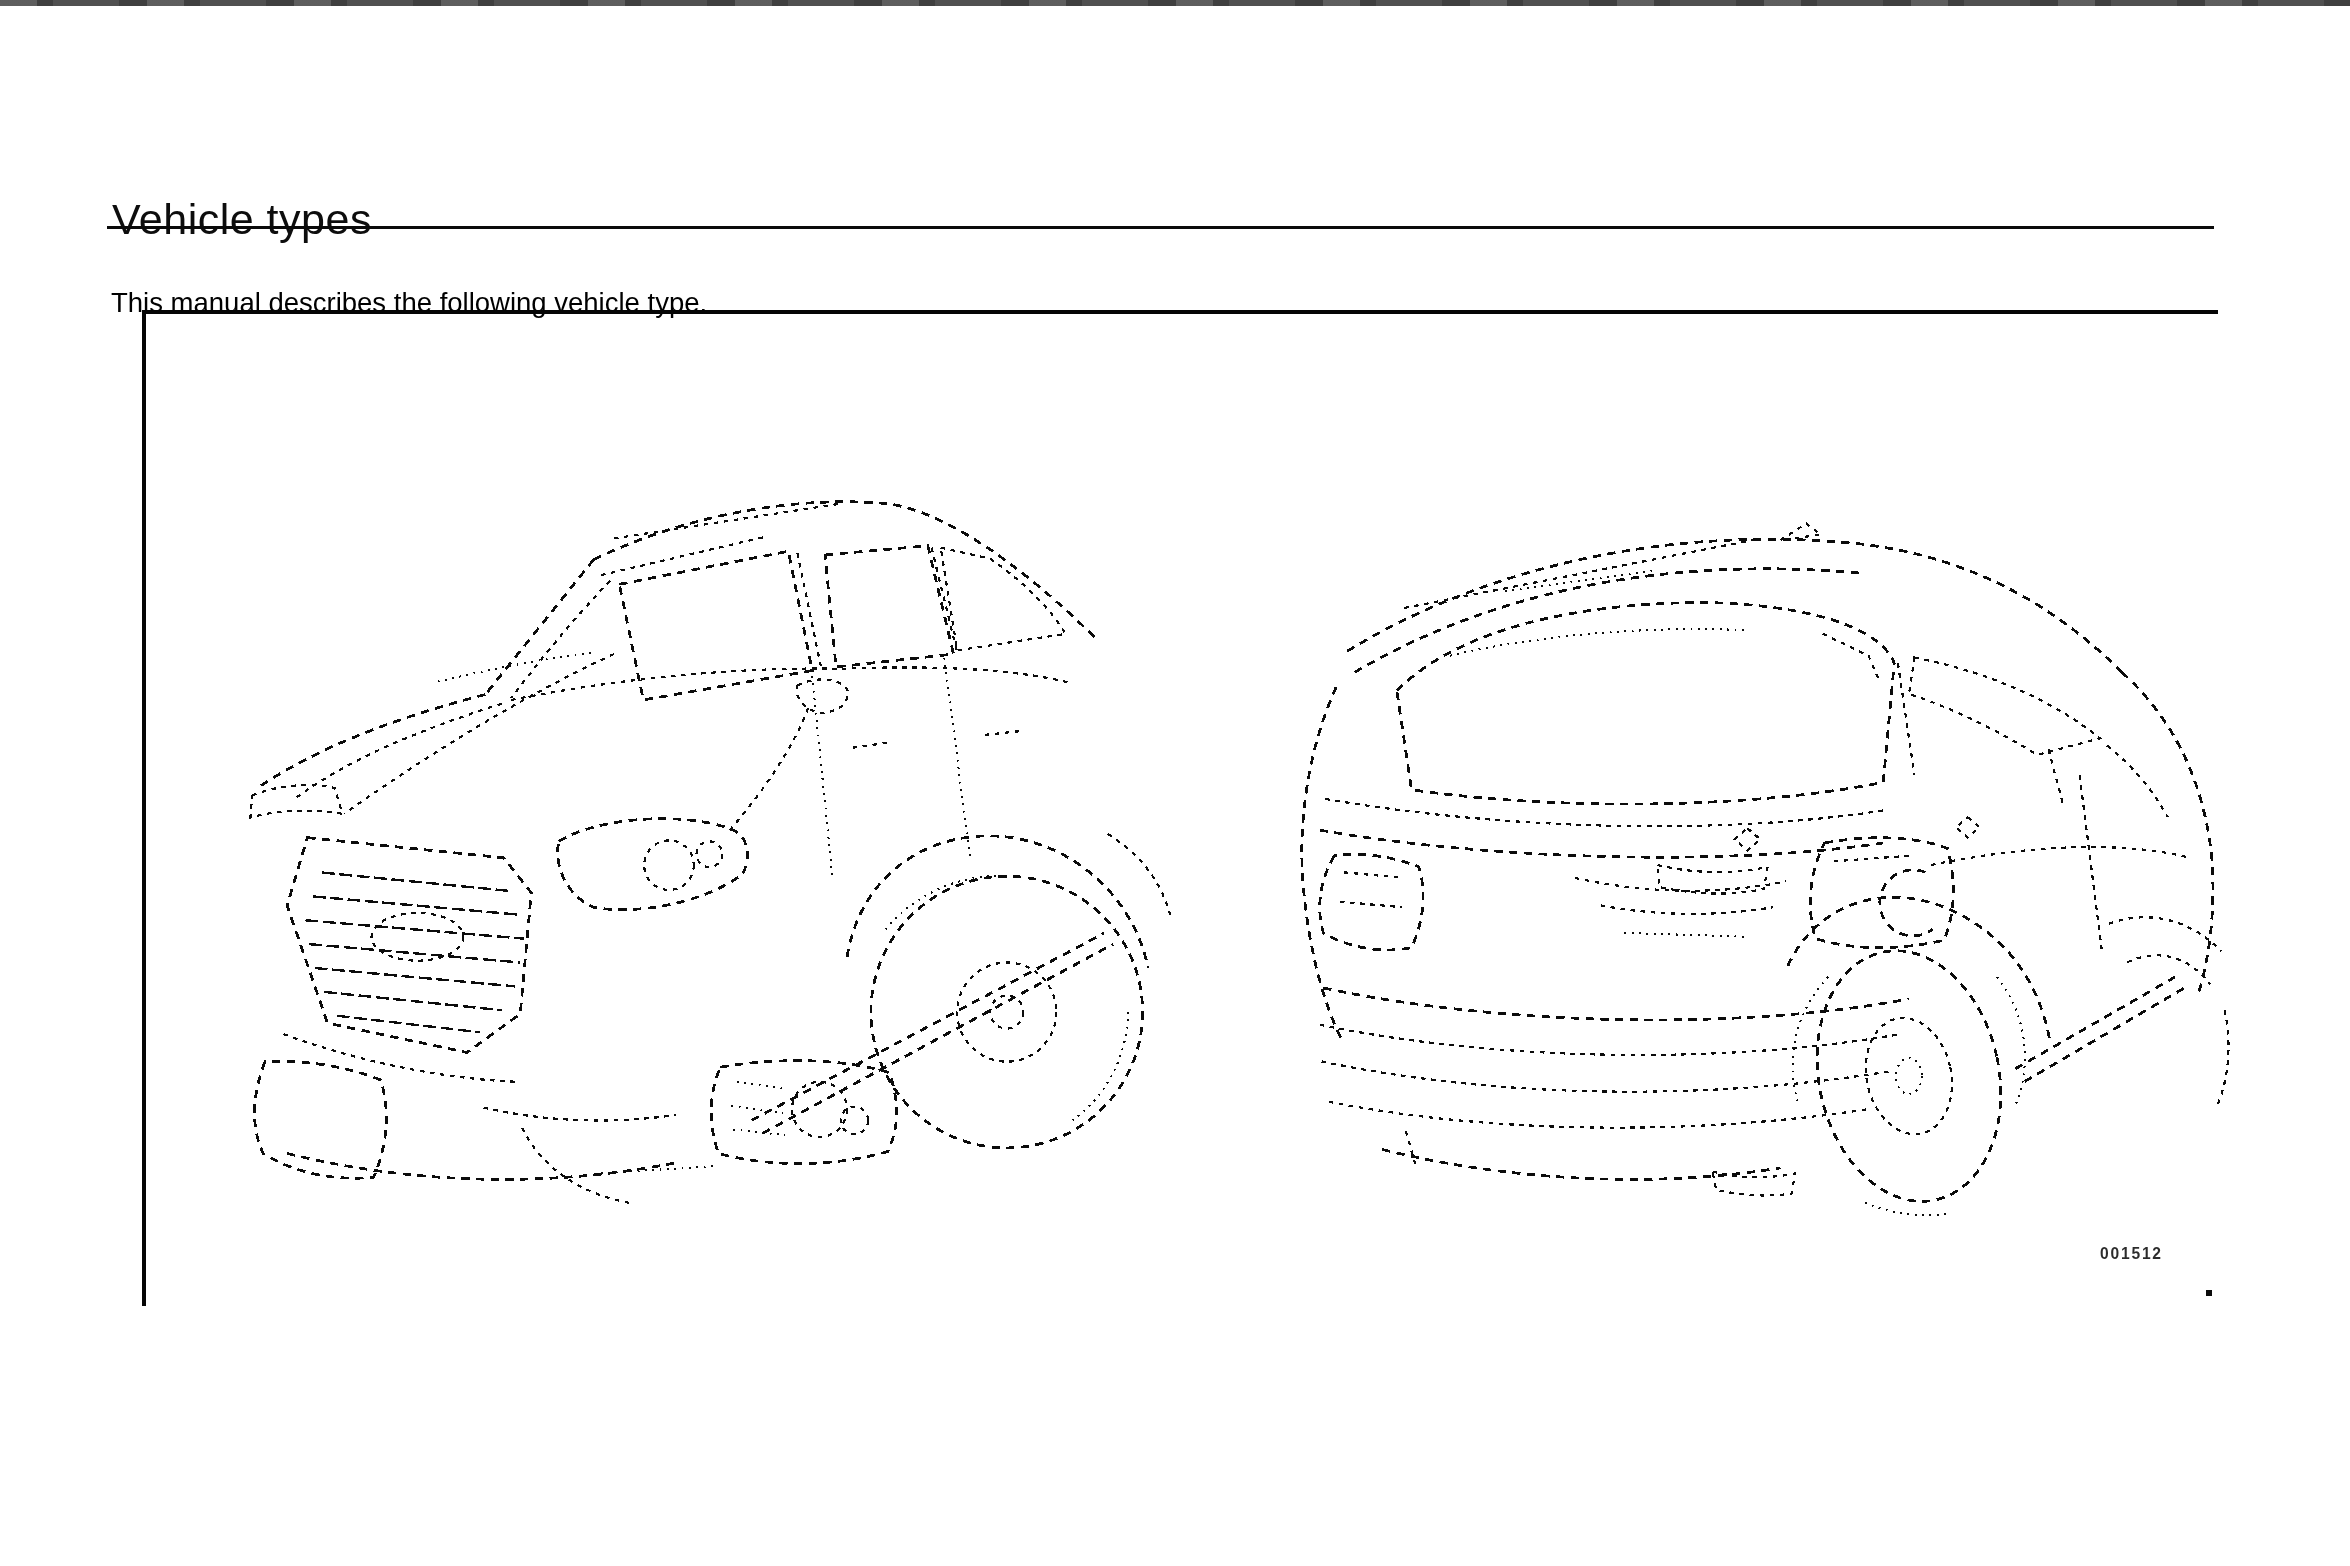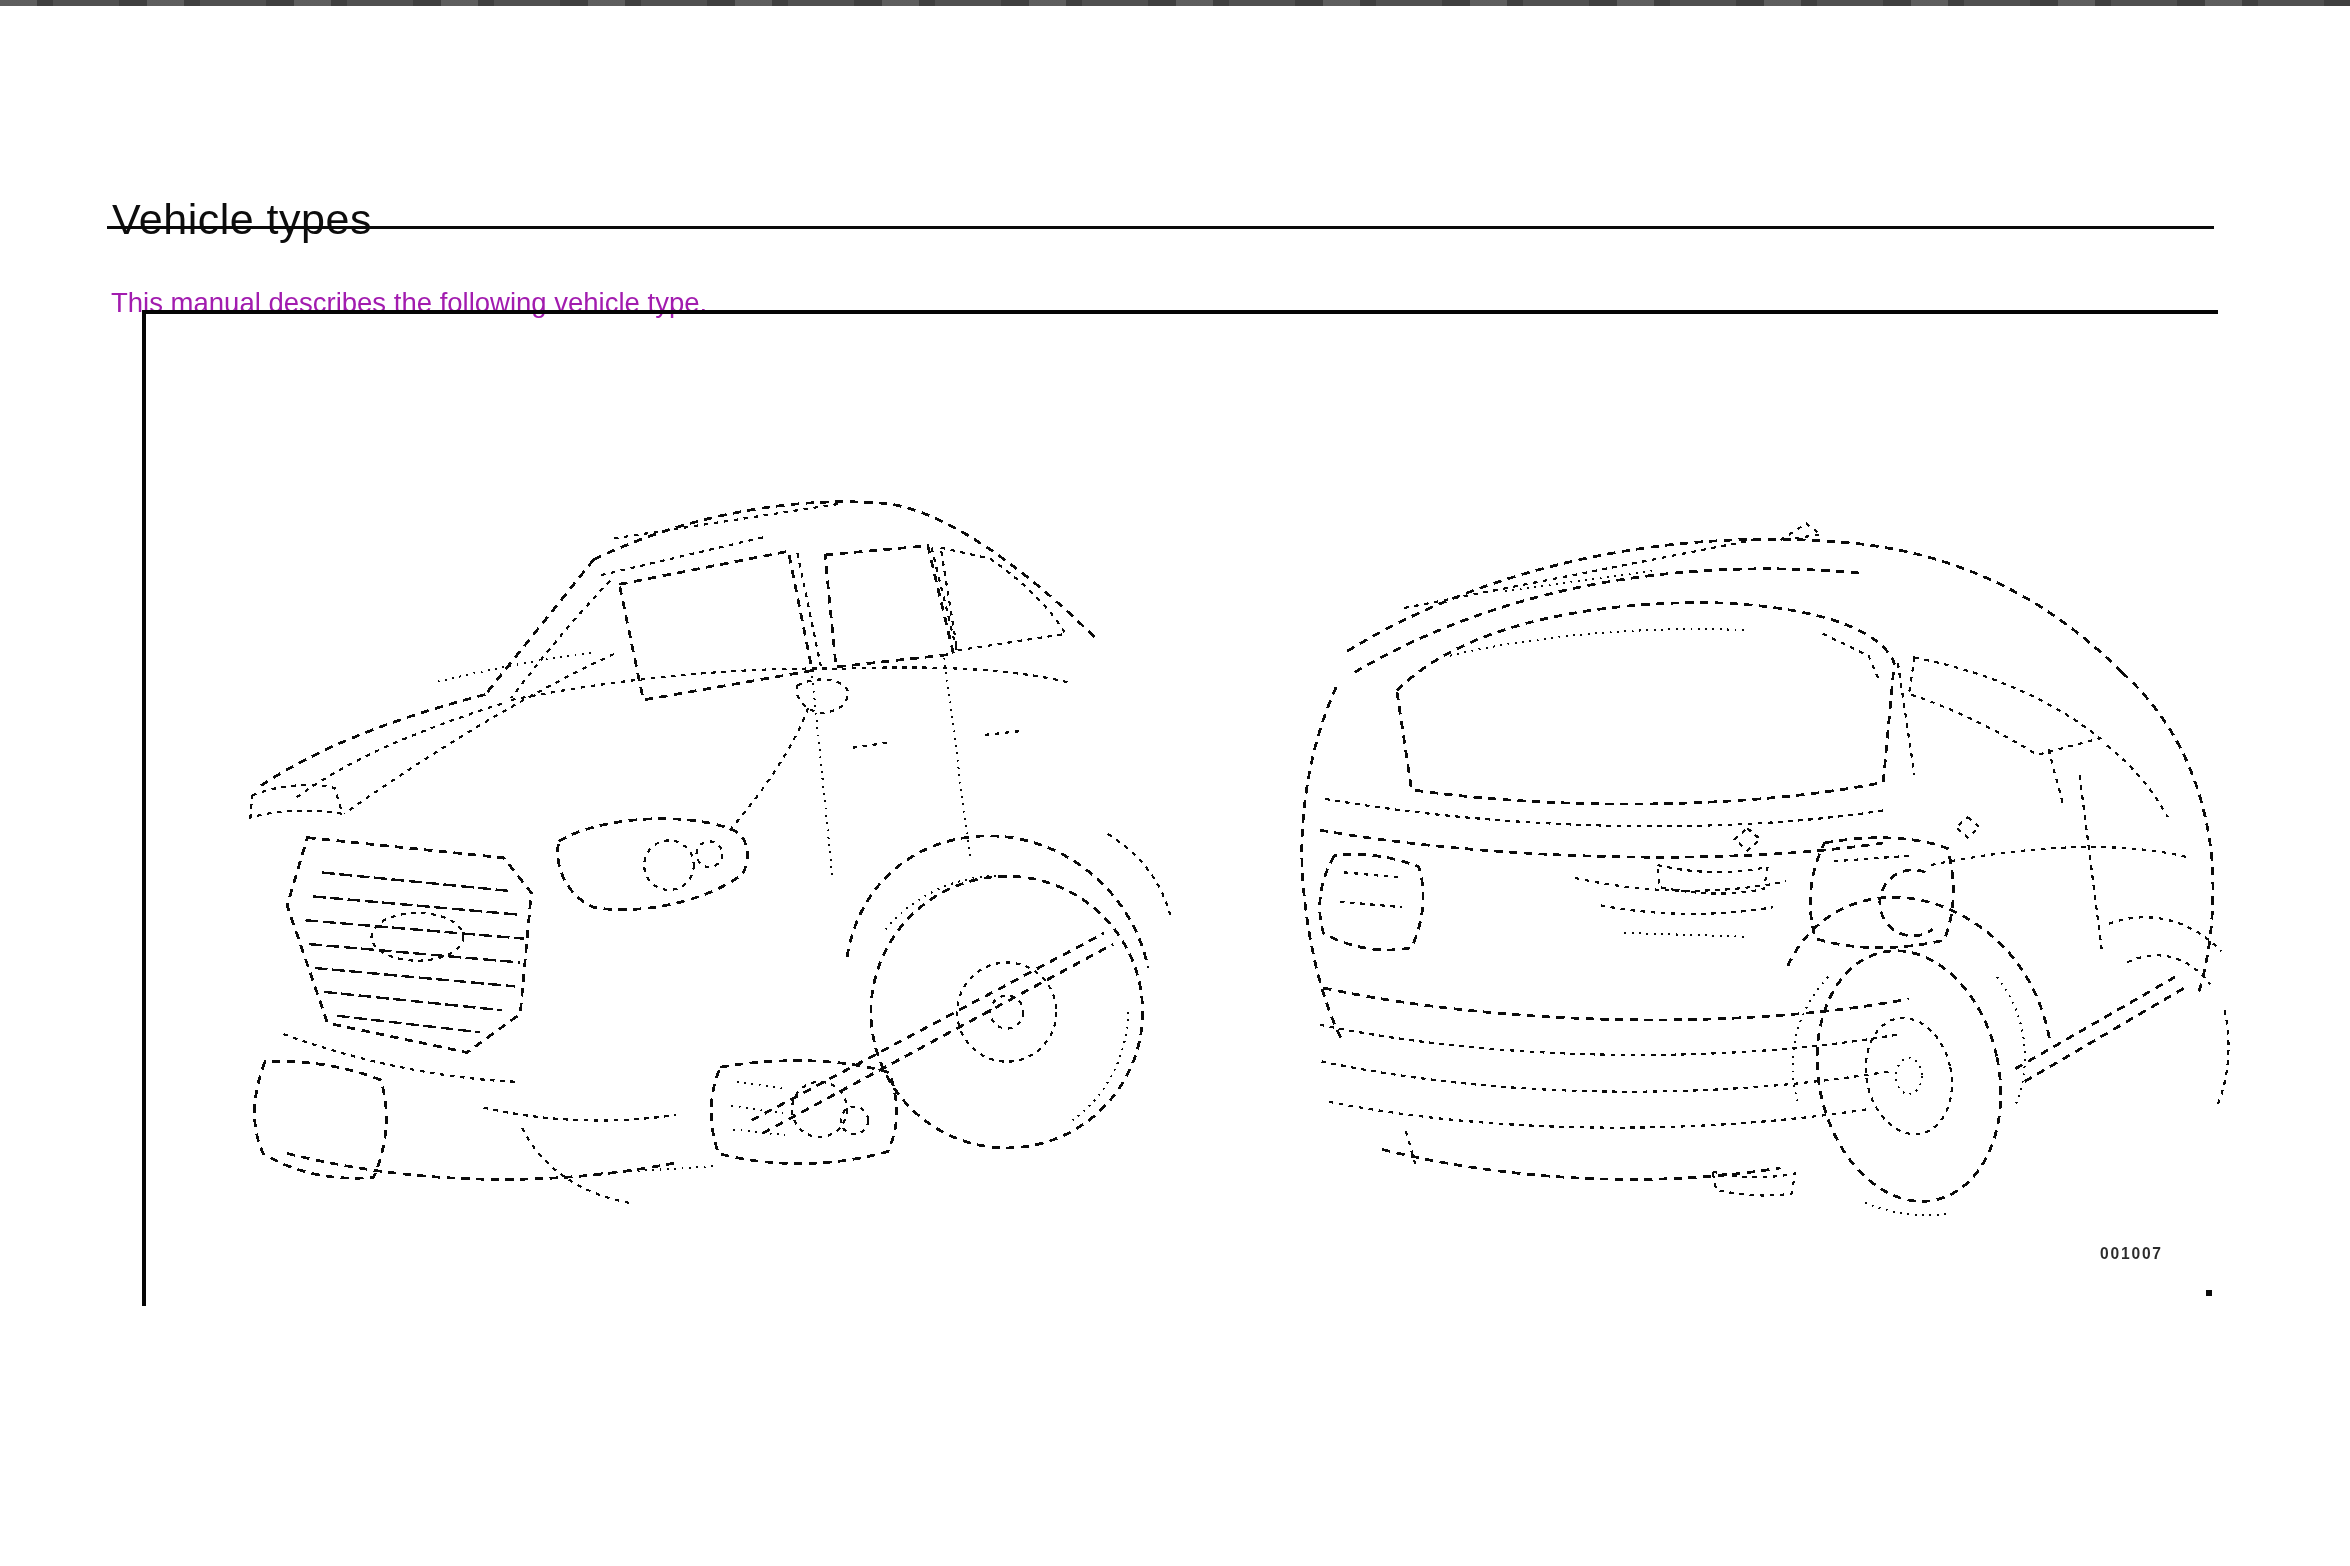--- a/index.html
+++ b/index.html
@@ -22,21 +22,21 @@
     position:absolute; left:112px; top:169px;
     font-size:43px; font-weight:normal; letter-spacing:0.5px;
     color:#0d0d0d; white-space:nowrap; line-height:1;
   }
   .heading-rule {
     position:absolute; left:107px; top:226px;
     width:2107px; height:2.8px; background:#0a0a0a;
   }
   .intro-text {
     position:absolute; left:111px; top:258px;
-    font-size:27.5px; color:#a21caf; white-space:nowrap; line-height:1.2;
+    font-size:27.5px; color:#000000; white-space:nowrap; line-height:1.2;
   }
   .figure-box {
     position:absolute; left:142px; top:310px;
     width:2072px; height:992px;
     border-top:4.6px solid #050505;
     border-left:4.6px solid #050505;
   }
   .illus { position:absolute; }
   .figure-code {
     position:absolute; left:1954px; top:931px;
@@ -185,18 +185,18 @@
         <path d="M 200,210 C 300,186 420,178 520,182"></path>
         <path d="M 612,560 A 140,140 0 0 0 580,700"></path>
         <path d="M 796,560 A 140,140 0 0 1 816,700"></path>
         <ellipse cx="700" cy="668" rx="14" ry="20"></ellipse>
         <path d="M 652,806 C 680,818 712,822 740,818"></path>
         <path d="M 390,512 L 520,516"></path>
         <path d="M 260,140 L 420,118"></path>
       </g>
     </svg>
 
-    <span class="figure-code">001007</span>
+    <span class="figure-code">001512</span>
     <div class="figure-dot"></div>
   </div>
 
 </div>
 
 
 </body></html>

